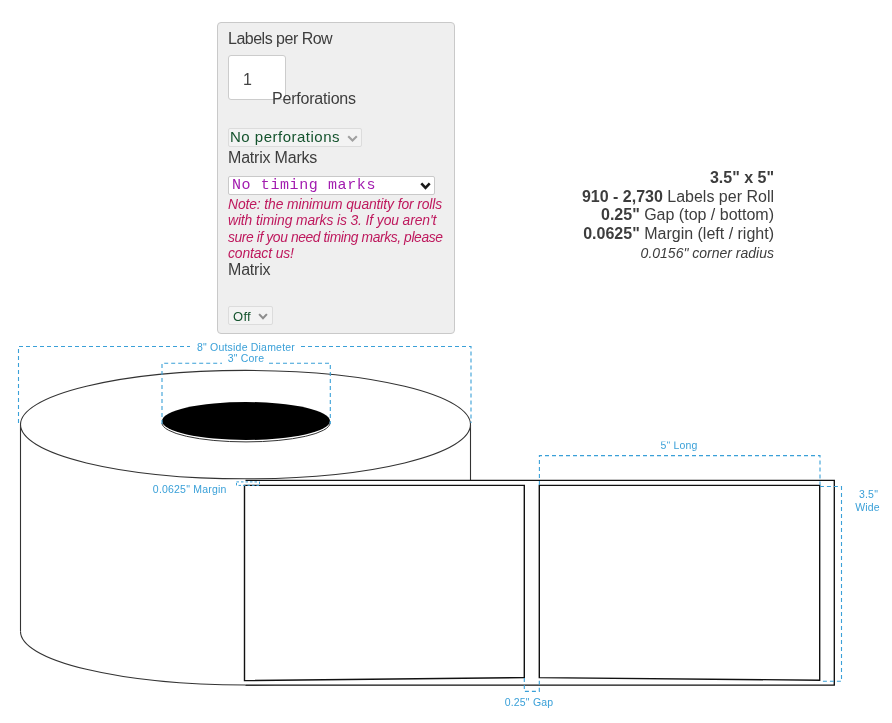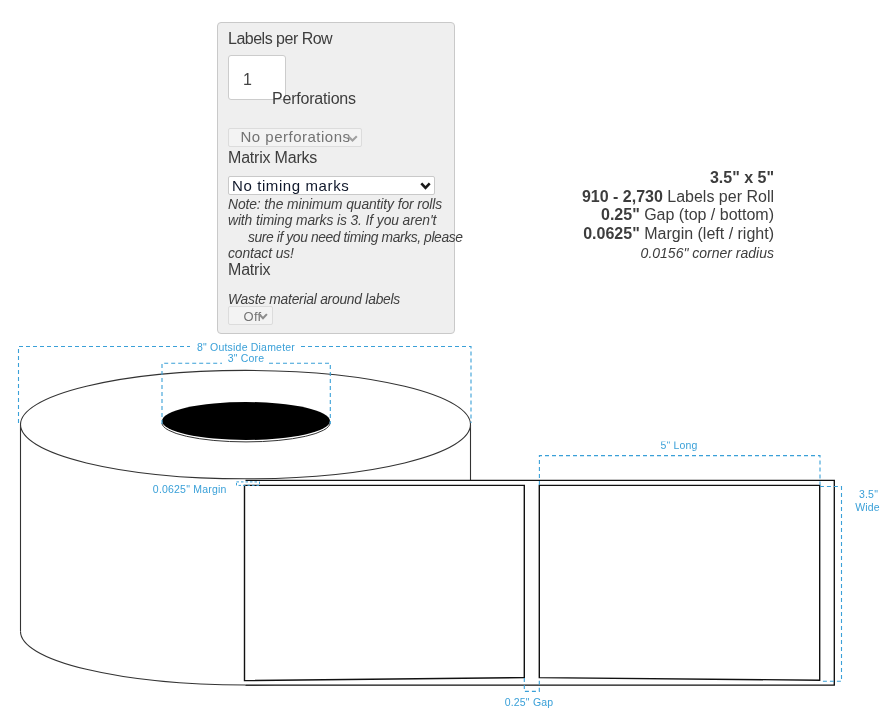--- a/index.html
+++ b/index.html
@@ -7,23 +7,23 @@
        font-family:"Liberation Sans",sans-serif;}
   .abs{position:absolute;}
   
   #panel{left:217px;top:22px;width:238px;height:312px;box-sizing:border-box;
          background:#efefef;border:1px solid #c9c9c9;border-radius:4px;}
   #panel .lab{position:absolute;font-size:16px;color:#3d3d3d;line-height:16px;white-space:nowrap;letter-spacing:-0.2px;}
   #inp1{position:absolute;left:10px;top:32px;width:58px;height:45px;box-sizing:border-box;
         background:#fff;border:1px solid #ccc;border-radius:3px;font-size:16px;color:#444;
         padding:15px 0 0 14px;}
   .sel{position:absolute;box-sizing:border-box;border-radius:2px;white-space:nowrap;}
-  .sel.dis{background:#f3f3f3;border:1px solid #dcdcdc;color:#737373;text-align:center;}
-  .sel.en{background:#fff;border:1px solid #c9c9c9;color:#0f172a;}
-  .note{position:absolute;font-style:italic;color:#404040;font-size:13.85px;line-height:16.35px;white-space:nowrap;letter-spacing:-0.1px;}
+  .sel.dis{background:#f3f3f3;border:1px solid #dcdcdc;color:#14532d;}
+  .sel.en{background:#fff;border:1px solid #c9c9c9;color:#a21caf;font-family:Liberation Mono, monospace;}
+  .note{position:absolute;font-style:italic;color:#be185d;font-size:13.85px;line-height:16.35px;white-space:nowrap;letter-spacing:-0.1px;}
   
   #specs{right:118px;top:169px;text-align:right;font-size:16px;line-height:18.7px;
          color:#3d3d3d;white-space:nowrap;}
   #specs .it{font-size:14px;font-style:italic;}
   #diag{position:absolute;left:0;top:0;}
   #diag text{font-family:"Liberation Sans",sans-serif;}
 </style>
 </head>
 <body>
 
@@ -80,23 +80,22 @@
     <svg width="11" height="7" viewBox="0 0 11 7" style="position:absolute;right:3.5px;top:5.5px;">
         <path d="M1.2,1.2 L5.5,5.5 L9.8,1.2" stroke="#a0a0a0" stroke-width="2.1" fill="none"></path>
       </svg>
   </div>
   <div class="lab" style="left:10px;top:127px;">Matrix Marks</div>
   <div class="sel en" style="left:10px;top:153px;width:207px;height:19px;font-size:15px;letter-spacing:0.6px;line-height:16px;padding:1px 0 0 3px;">No timing marks
     <svg width="11" height="8" viewBox="0 0 11 8" style="position:absolute;right:3px;top:5px;">
         <path d="M1.3,1.3 L5.5,5.8 L9.7,1.3" stroke="#1a1a1a" stroke-width="2.6" fill="none"></path>
       </svg>
   </div>
-  <div class="note" style="left:10px;top:173px;">Note: the minimum quantity for rolls<br>with timing marks is 3. If you aren't<br><span style="letter-spacing:-0.4px;margin-left:20px;">sure if you need timing marks, please</span><br>contact us!</div>
+  <div class="note" style="left:10px;top:173px;">Note: the minimum quantity for rolls<br>with timing marks is 3. If you aren't<br><span style="letter-spacing:-0.4px;">sure if you need timing marks, please</span><br>contact us!</div>
   <div class="lab" style="left:10px;top:239px;text-align:center;">Matrix</div>
-  <div class="note" style="left:10px;top:267.5px;letter-spacing:-0.25px;">Waste material around labels</div>
   <div class="sel dis" style="left:10px;top:282.5px;width:45px;height:19.5px;font-size:13px;letter-spacing:0.3px;line-height:15px;padding:2.5px 0 0 4px;">Off
     <svg width="10" height="7" viewBox="0 0 10 7" style="position:absolute;right:4.5px;top:6.5px;">
         <path d="M1.1,1.1 L5,5.3 L8.9,1.1" stroke="#8d8d8d" stroke-width="2" fill="none"></path>
       </svg>
   </div>
 </div>
 
 <div id="specs" class="abs">
   <div><b>3.5" x 5"</b></div>
   <div><b>910 - 2,730</b> Labels per Roll</div>

